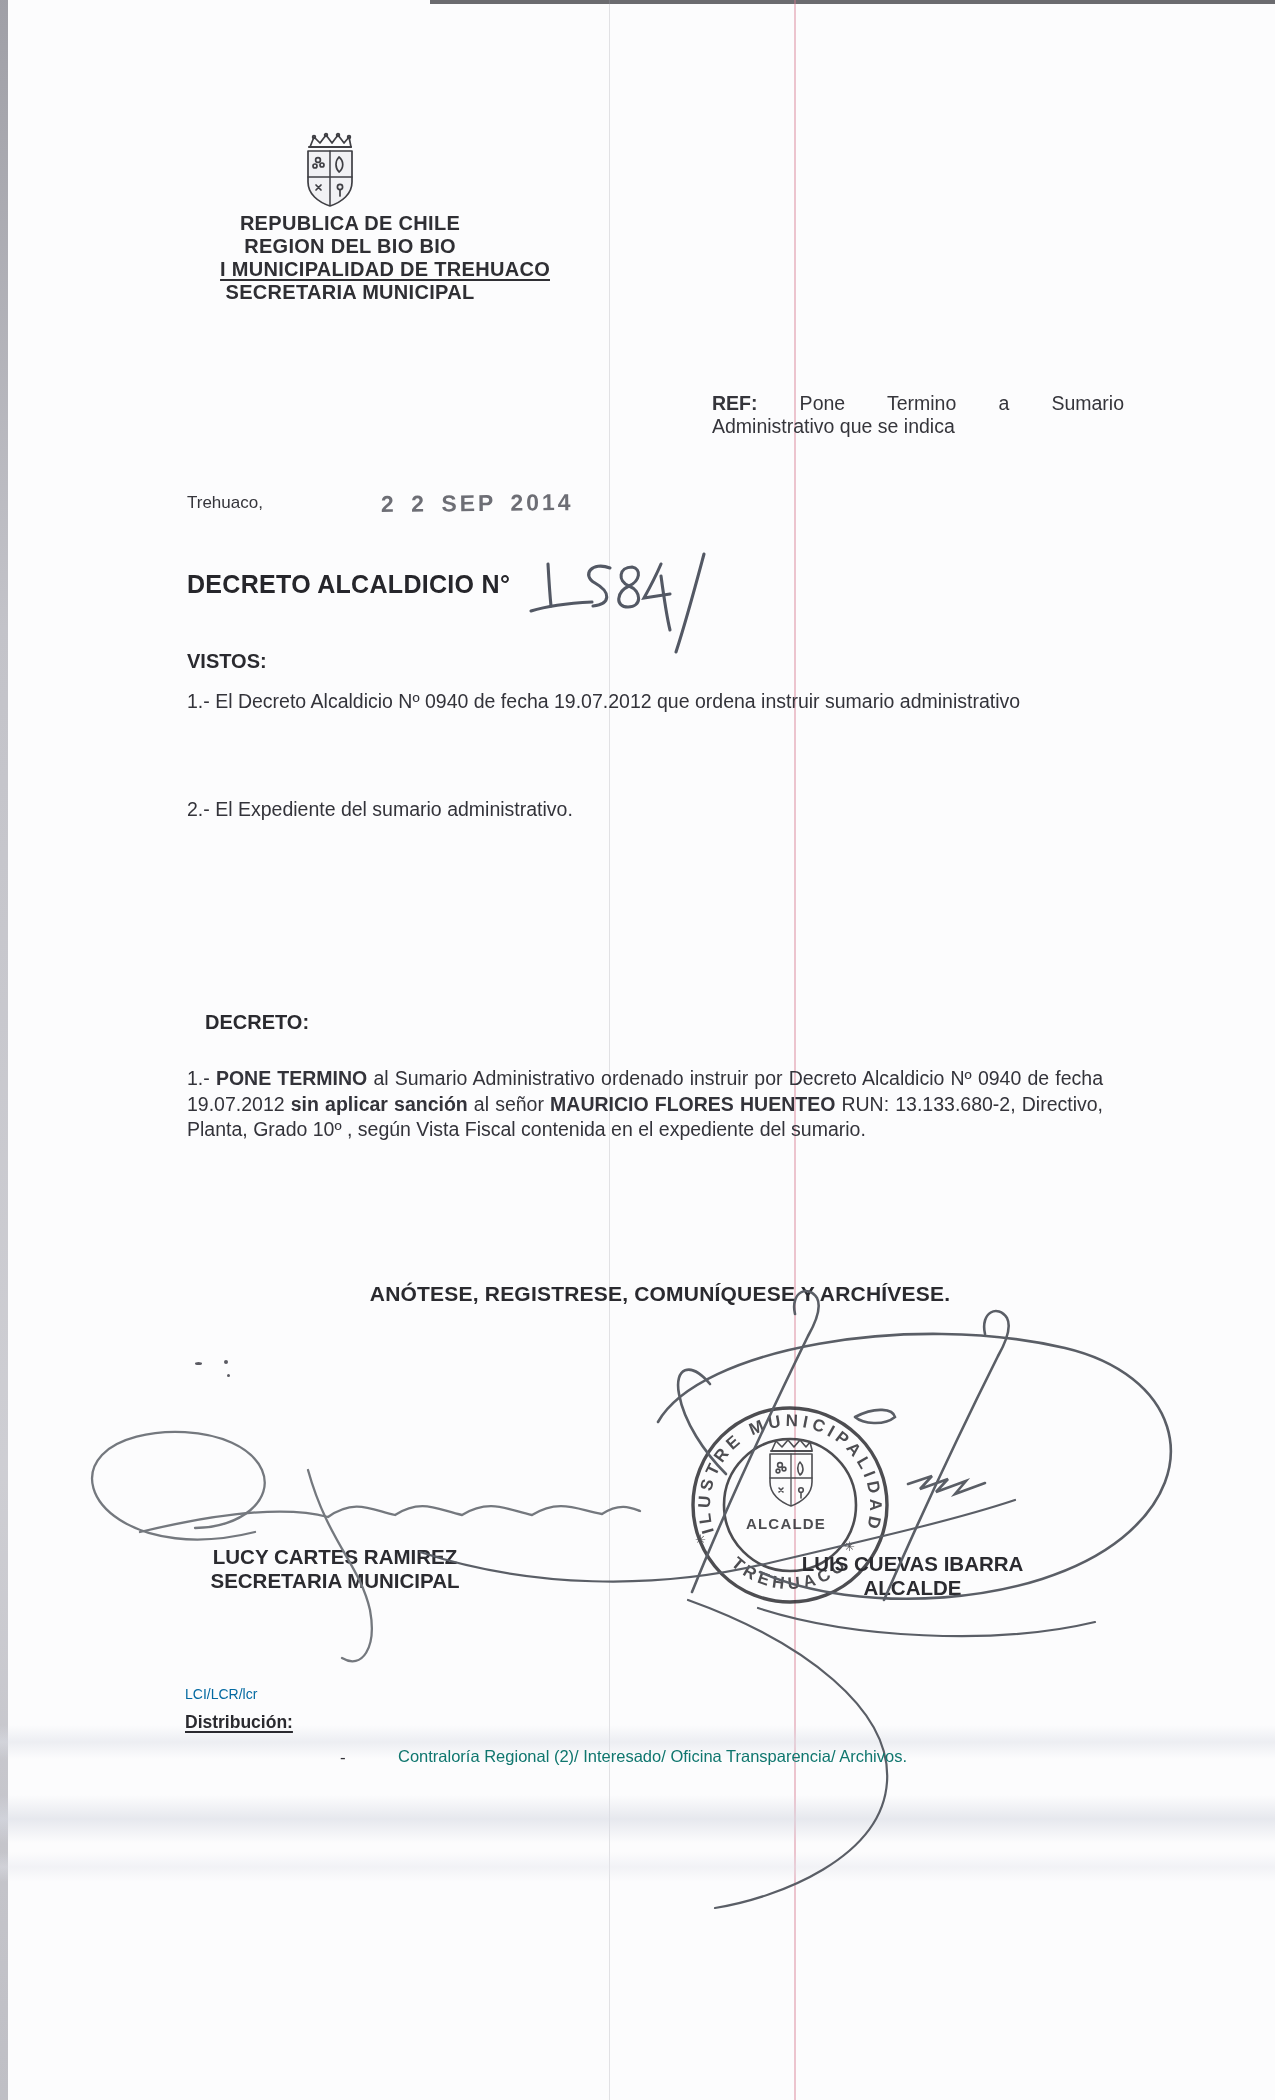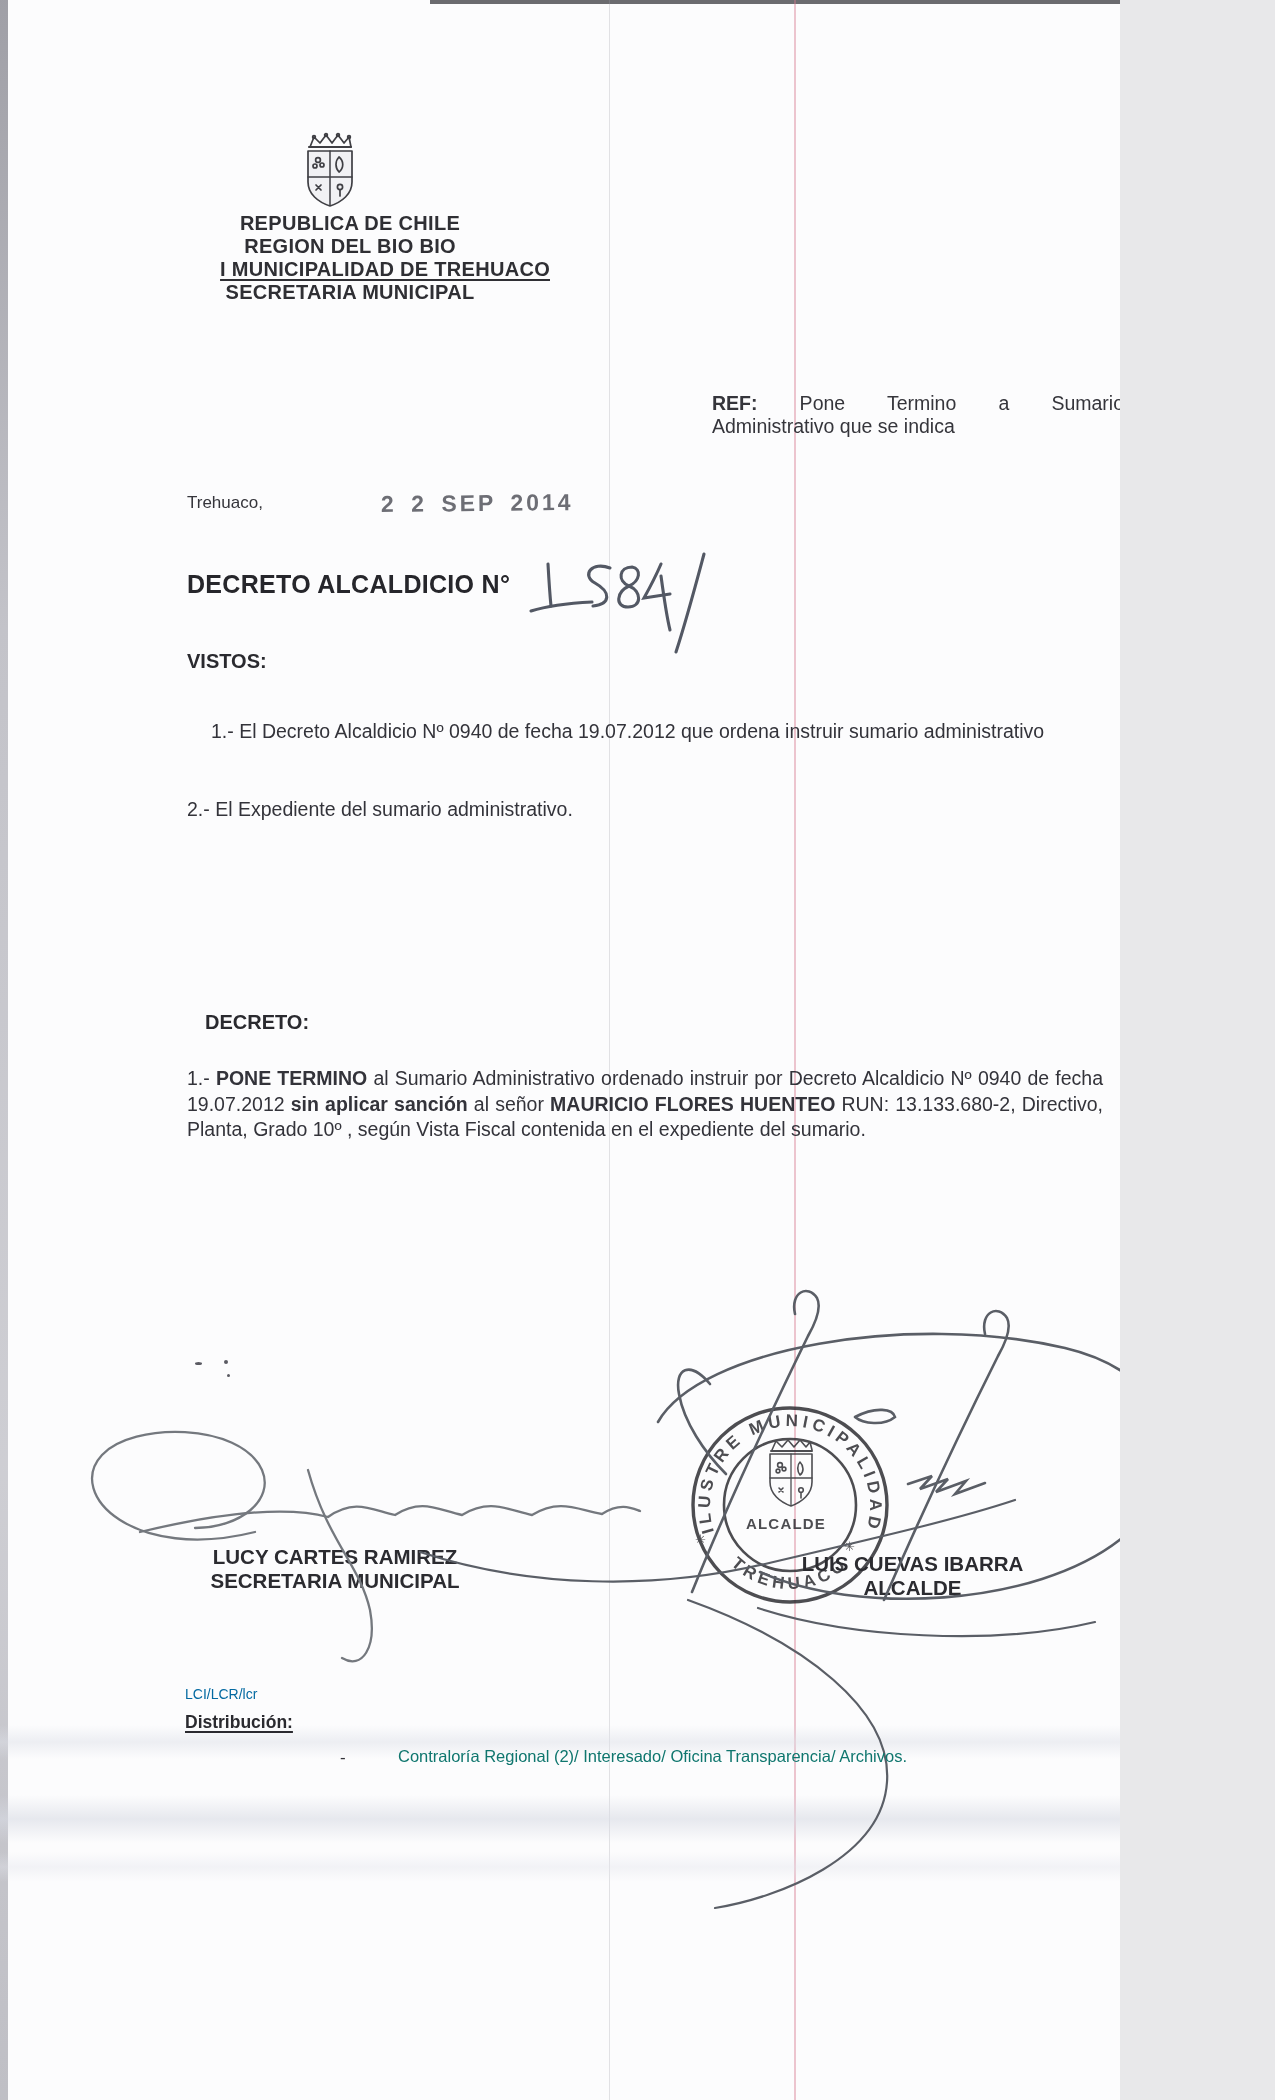--- a/index.html
+++ b/index.html
@@ -1,16 +1,16 @@
 <!DOCTYPE html>
 <html><head>
 <meta charset="utf-8">
 <style>
   html,body{margin:0;padding:0;background:#e8e8ea;}
-  .page{position:relative;width:1120px;height:2100px;background:#fcfcfd;overflow:hidden;
+  .page{position:relative;width:1275px;height:2100px;background:#fcfcfd;overflow:hidden;
         font-family:"Liberation Sans",sans-serif;color:#2e2e33;}
   
   .edge-left{position:absolute;left:0;top:0;width:8px;height:2100px;
     background:linear-gradient(180deg,#8f8f97 0%,#b9b9c0 30%,#c6c6cc 70%,#b4b4bb 100%);opacity:.85;}
   .edge-top{position:absolute;left:430px;top:0;width:845px;height:4px;background:#46464b;opacity:.8;}
   .fold-gray{position:absolute;left:609px;top:0;width:1px;height:2100px;background:#9a9aa6;opacity:.28;}
   .fold-pink{position:absolute;left:794px;top:0;width:1.5px;height:2100px;background:#d7788c;opacity:.42;}
   .band{position:absolute;left:0;width:1275px;}
   .band1{top:1725px;height:34px;background:linear-gradient(180deg,transparent,#dde0e8,transparent);opacity:.5;}
   .band2{top:1795px;height:48px;background:linear-gradient(180deg,transparent,#d8dbe4,transparent);opacity:.6;}
@@ -23,21 +23,21 @@
   .letterhead .u{text-decoration:underline;text-decoration-thickness:2px;text-underline-offset:3px;text-align:right;}
   .ref{left:712px;top:392px;width:412px;font-size:19.5px;line-height:22.5px;color:#35353b;}
   .ref .l1{text-align:justify;text-align-last:justify;}
   .place{left:187px;top:493px;font-size:17px;color:#35353b;}
   .datestamp{left:381px;top:490px;font-size:23px;font-weight:bold;color:#55565e;
     letter-spacing:3px;word-spacing:5px;transform:rotate(-.6deg);opacity:.85;}
   .decree-title{left:187px;top:570px;font-size:25px;font-weight:bold;color:#26262b;letter-spacing:.3px;}
   .h-bold{font-size:20px;font-weight:bold;color:#2a2a2f;}
   .vistos-h{left:187px;top:650px;}
   .para{left:187px;top:0;width:916px;font-size:19.5px;line-height:27px;text-align:justify;color:#33333a;}
-  .i1{top:718px;margin-left:24px;} .i2{top:796px;} .i3{top:851px;} .i4{top:906px;}
+  .i1{top:688px;} .i2{top:796px;} .i3{top:851px;} .i4{top:906px;}
   .decreto-h{left:187px;top:1011px;margin-left:18px;}
   .dpara{top:1066px;line-height:25.5px;}
   .closing{left:210px;top:1282px;width:900px;text-align:center;font-size:21px;font-weight:bold;
     color:#2a2a2f;letter-spacing:.2px;}
   .sigblock{text-align:center;font-weight:bold;font-size:20.5px;line-height:24px;color:#2b2b30;}
   .sig-left{left:165px;top:1545px;width:340px;}
   .sig-right{left:745px;top:1552px;width:335px;}
   .initials{left:185px;top:1686px;font-size:14px;color:#0369a1;}
   .dist-h{left:185px;top:1712px;font-size:17.5px;font-weight:bold;color:#2a2a2f;
     text-decoration:underline;text-decoration-thickness:2px;text-underline-offset:3px;}
@@ -111,20 +111,21 @@
     </g>
   </svg>
 
   <div class="abs h-bold vistos-h">VISTOS:</div>
   <div class="abs para i1">1.- El Decreto Alcaldicio Nº 0940 de fecha 19.07.2012 que ordena instruir sumario administrativo</div>
   <div class="abs para i2">2.- El Expediente del sumario administrativo.</div>
 
   <div class="abs h-bold decreto-h">DECRETO:</div>
   <div class="abs para dpara"><span>1.- </span><b>PONE TERMINO</b><span> al Sumario Administrativo ordenado instruir por Decreto Alcaldicio Nº 0940 de fecha 19.07.2012 </span><b>sin aplicar sanción</b><span> al señor </span><b>MAURICIO FLORES HUENTEO</b><span> RUN: 13.133.680-2, Directivo, Planta, Grado 10º , según Vista Fiscal contenida en el expediente del sumario.</span></div>
 
+  <div class="abs closing">ANÓTESE, REGISTRESE, COMUNÍQUESE Y ARCHÍVESE.</div>
 
   <svg class="abs" style="left:683px;top:1398px;" width="214" height="214" viewBox="0 0 214 214">
     <g opacity=".84">
       <circle cx="107" cy="107" r="97" fill="none" stroke="#2c2c31" stroke-width="3.4"></circle>
       <circle cx="107" cy="107" r="66" fill="none" stroke="#2c2c31" stroke-width="2.6"></circle>
       <defs>
         <path id="arcTop" d="M 34,141 A 80,80 0 1 1 180,141" fill="none"></path>
         <path id="arcBot" d="M 41,159 A 84,84 0 0 0 173,159" fill="none"></path>
       </defs>
       <text font-family="Liberation Sans, sans-serif" font-size="17" font-weight="bold" fill="#2c2c31" letter-spacing="2">

